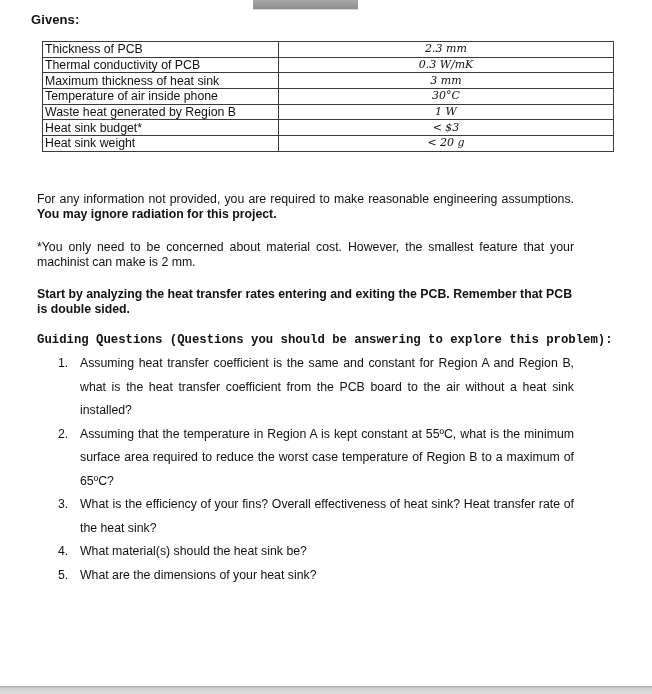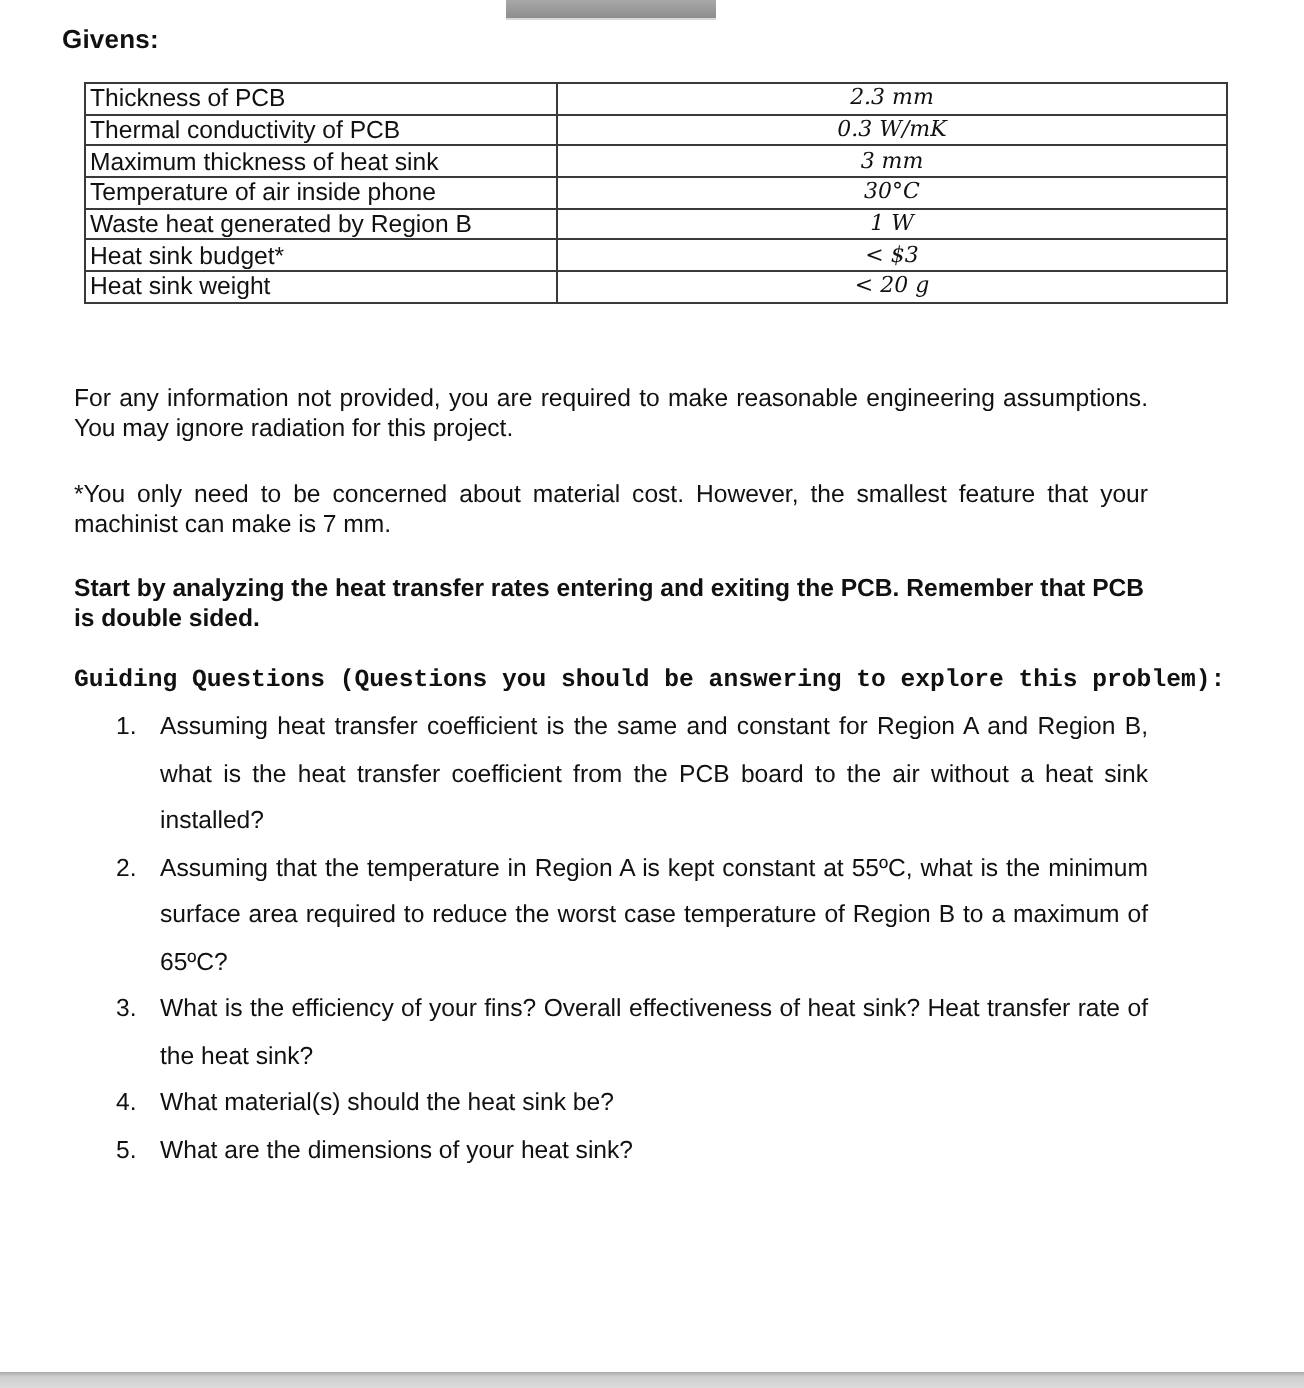--- a/index.html
+++ b/index.html
@@ -60,21 +60,21 @@
   }
   .para {
     position: absolute;
     left: 37px;
     width: 537px;
     font-size: 12.3px;
     line-height: 15px;
     text-align: justify;
     margin: 0;
   }
-  .para b { font-weight: normal; }
+  .para b { font-weight: bold; }
   #p1 { top: 192px; }
   #p2 { top: 240px; }
   #p3 { top: 287px; font-weight: bold; text-align: left; }
   .gq-heading {
     position: absolute;
     left: 37px;
     top: 333px;
     font-size: 12.3px;
     font-weight: bold;
     font-family: Liberation Mono, monospace;
@@ -144,21 +144,21 @@
     </tr>
     <tr>
       <td class="param">Heat sink weight</td>
       <td class="val">&lt;  20 g</td>
     </tr>
   </tbody>
 </table>
 
 <p class="para" id="p1"><span>For any information not provided, you are required to make reasonable engineering assumptions. </span><b>You may ignore radiation for this project.</b></p>
 
-<p class="para" id="p2">*You only need to be concerned about material cost. However, the smallest feature that your machinist can make is 7 mm.</p>
+<p class="para" id="p2">*You only need to be concerned about material cost. However, the smallest feature that your machinist can make is 2 mm.</p>
 
 <p class="para" id="p3">Start by analyzing the heat transfer rates entering and exiting the PCB. Remember that PCB is double sided.</p>
 
 <div class="gq-heading">Guiding Questions (Questions you should be answering to explore this problem):</div>
 
 <ol class="questions">
   <li>
     <span class="num">1.</span>
     <span>Assuming heat transfer coefficient is the same and constant for Region A and Region B, what is the heat transfer coefficient from the PCB board to the air without a heat sink installed?</span>
   </li>

